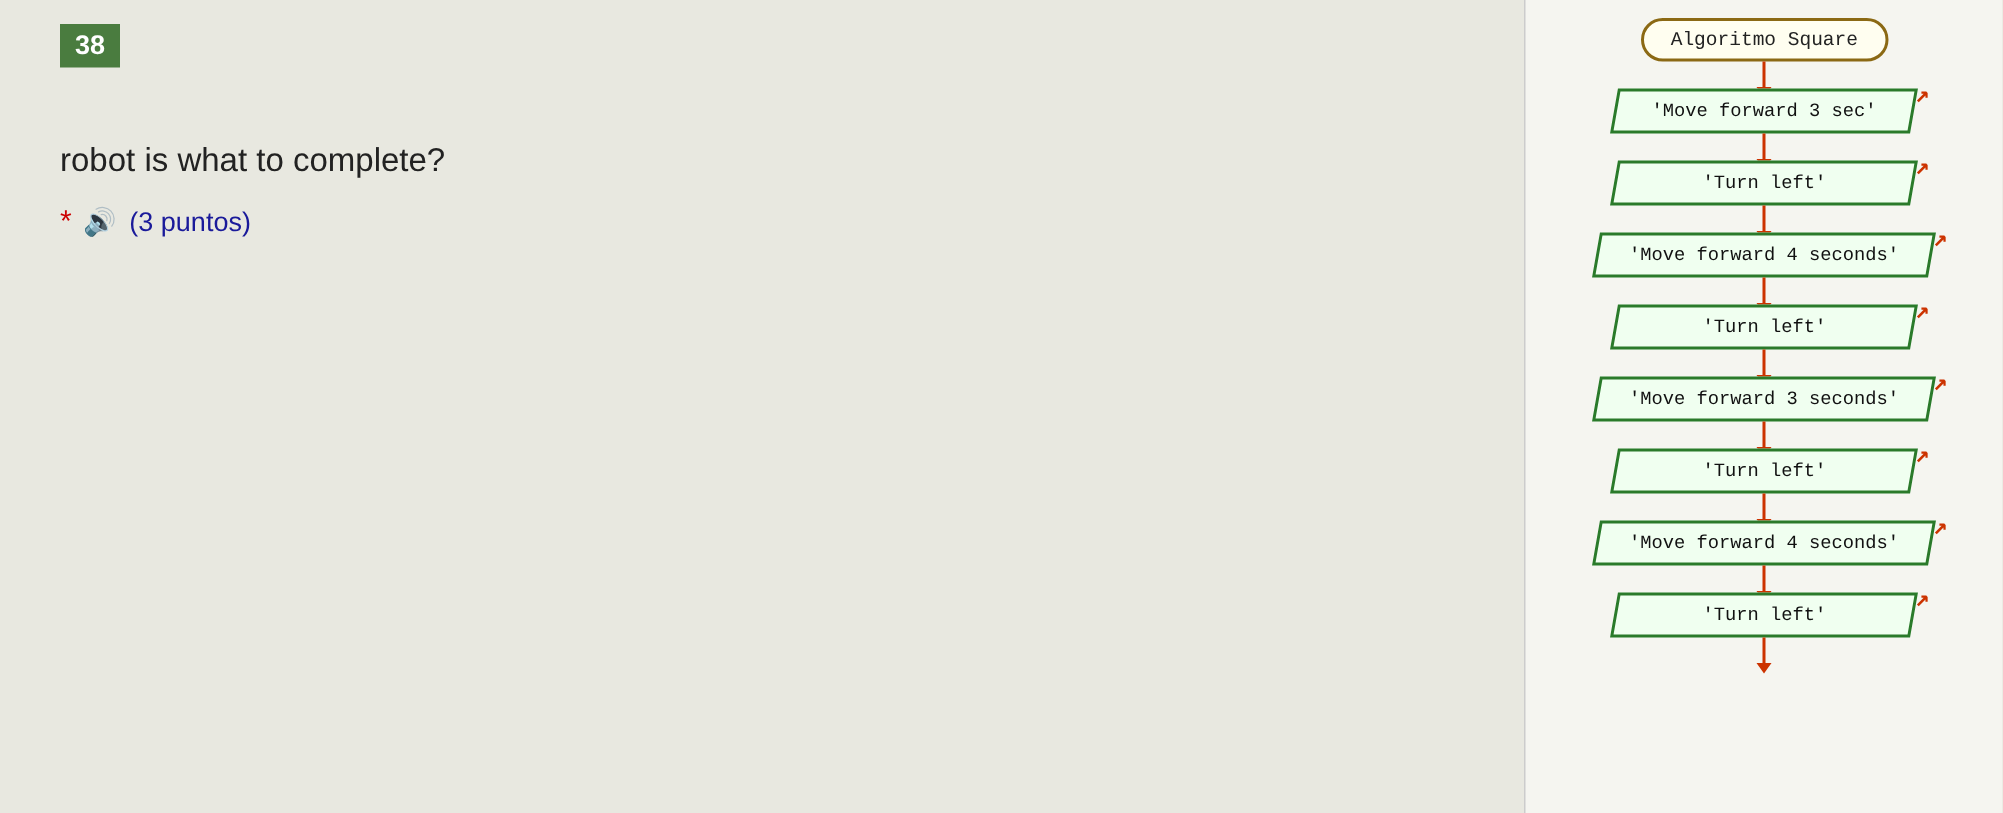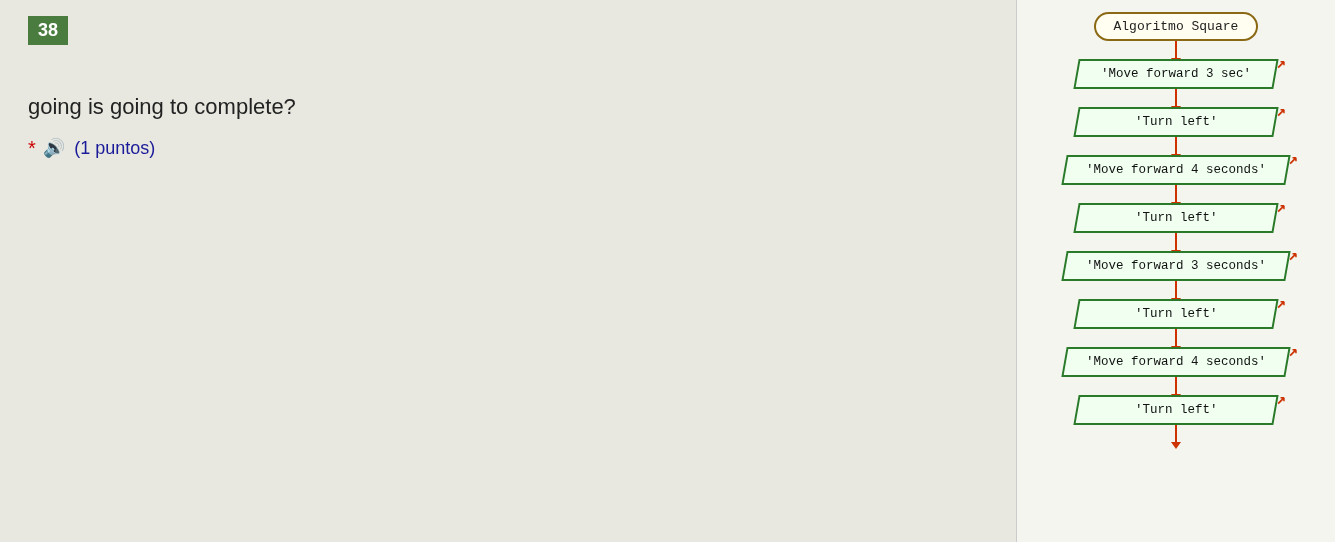--- a/index.html
+++ b/index.html
@@ -8,21 +8,21 @@
       font-family: 'Courier New', monospace;
       display: flex;
       width: 1335px;
       height: 542px;
       overflow: hidden;
     }
 
     
     .left-panel {
       width: 1124px;
-      padding: 16px 28px;
+      padding: 16px 40px;
       background-color: #e8e8e0;
     }
 
     .question-number {
       display: inline-block;
       background-color: #4a7c3f;
       color: white;
       font-family: Arial, sans-serif;
       font-size: 18px;
       font-weight: bold;
@@ -152,27 +152,27 @@
 
   </style>
 </head>
 <body>
 
 <div class="left-panel">
   <div class="question-number">38</div>
 
   <div class="question-text">
     <br>
-    <span>going is going to complete?</span>
+    <span>robot is what to complete?</span>
   </div>
 
   <div class="points-row">
     <span class="star">*</span>
     <span class="speaker-icon">🔊</span>
-    <span>(1 puntos)</span>
+    <span>(3 puntos)</span>
   </div>
 </div>
 
 <div class="right-panel">
   <div class="diagram-container">
 
     <div class="node">
       <div class="node-oval">Algoritmo Square</div>
     </div>
 

